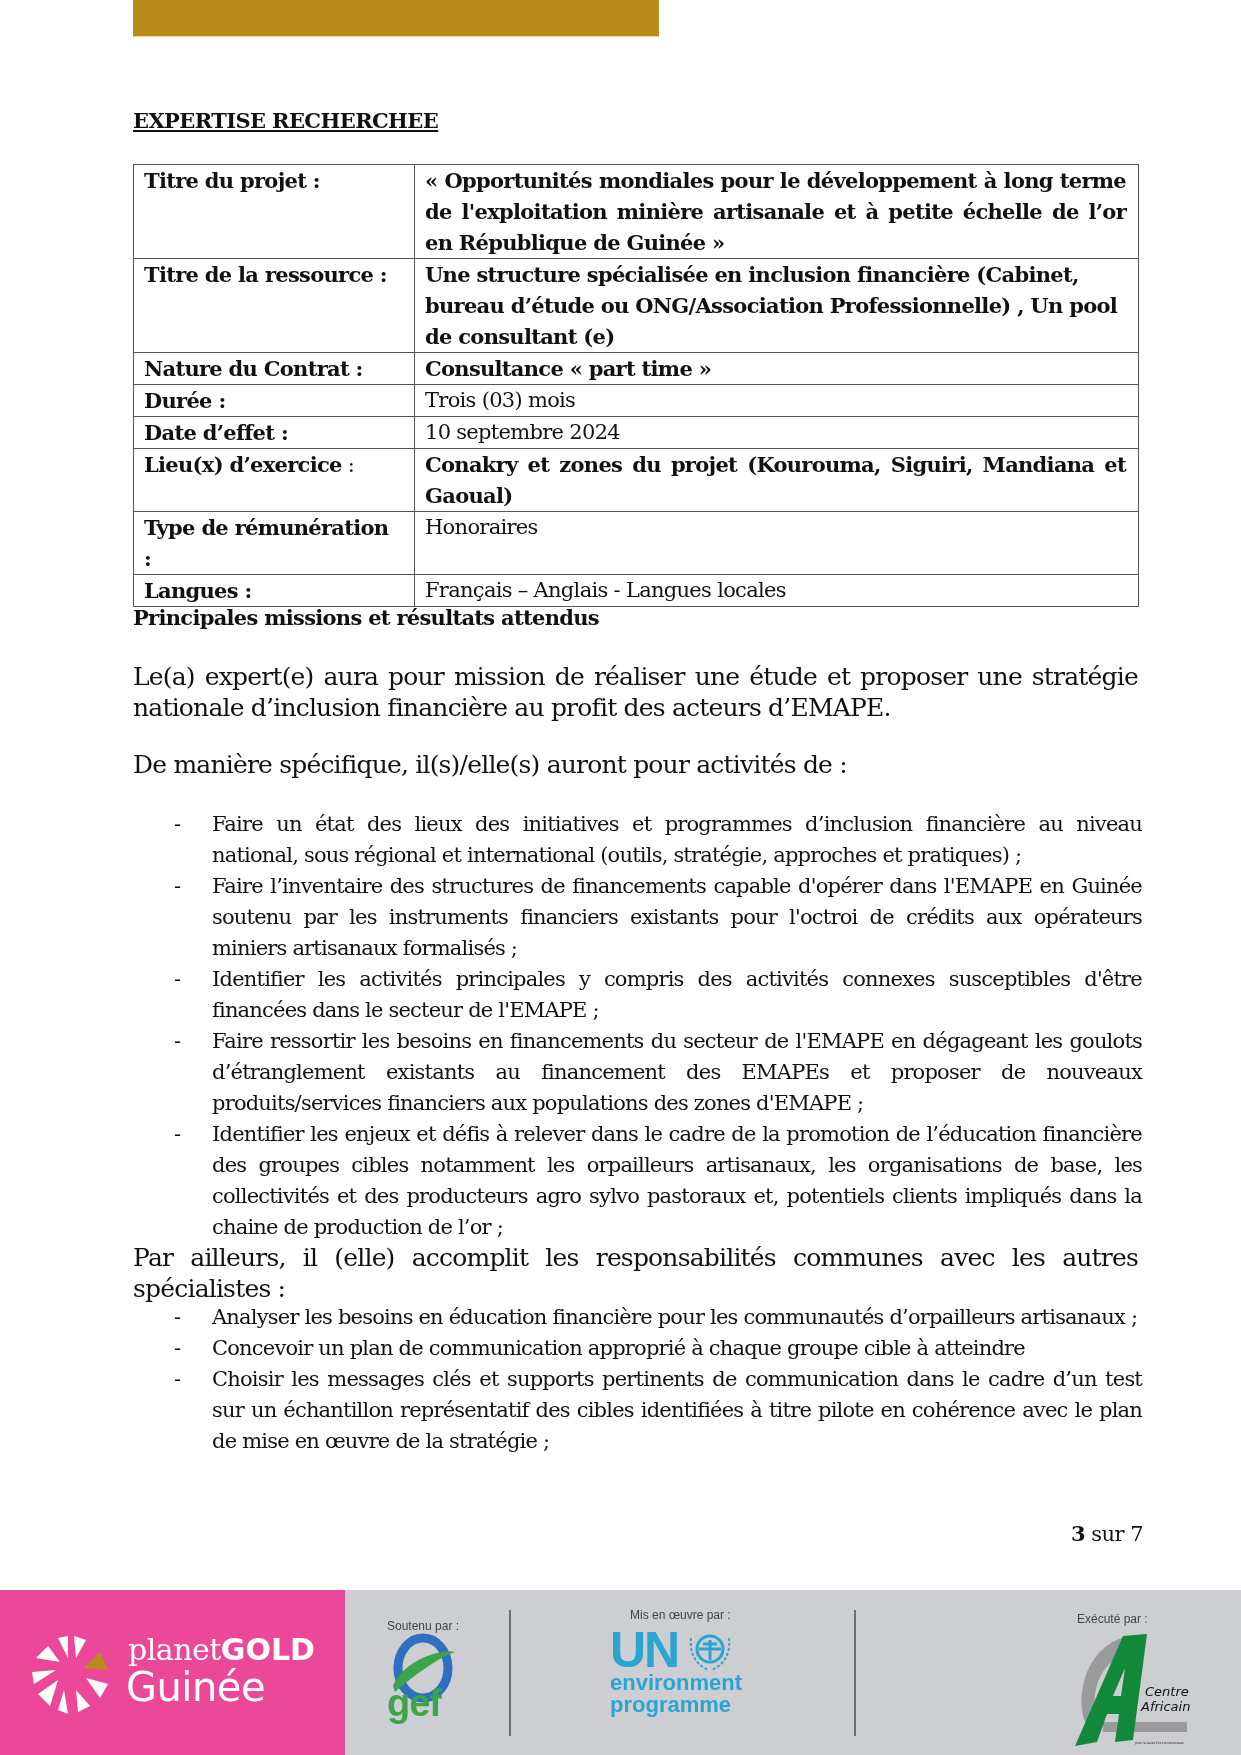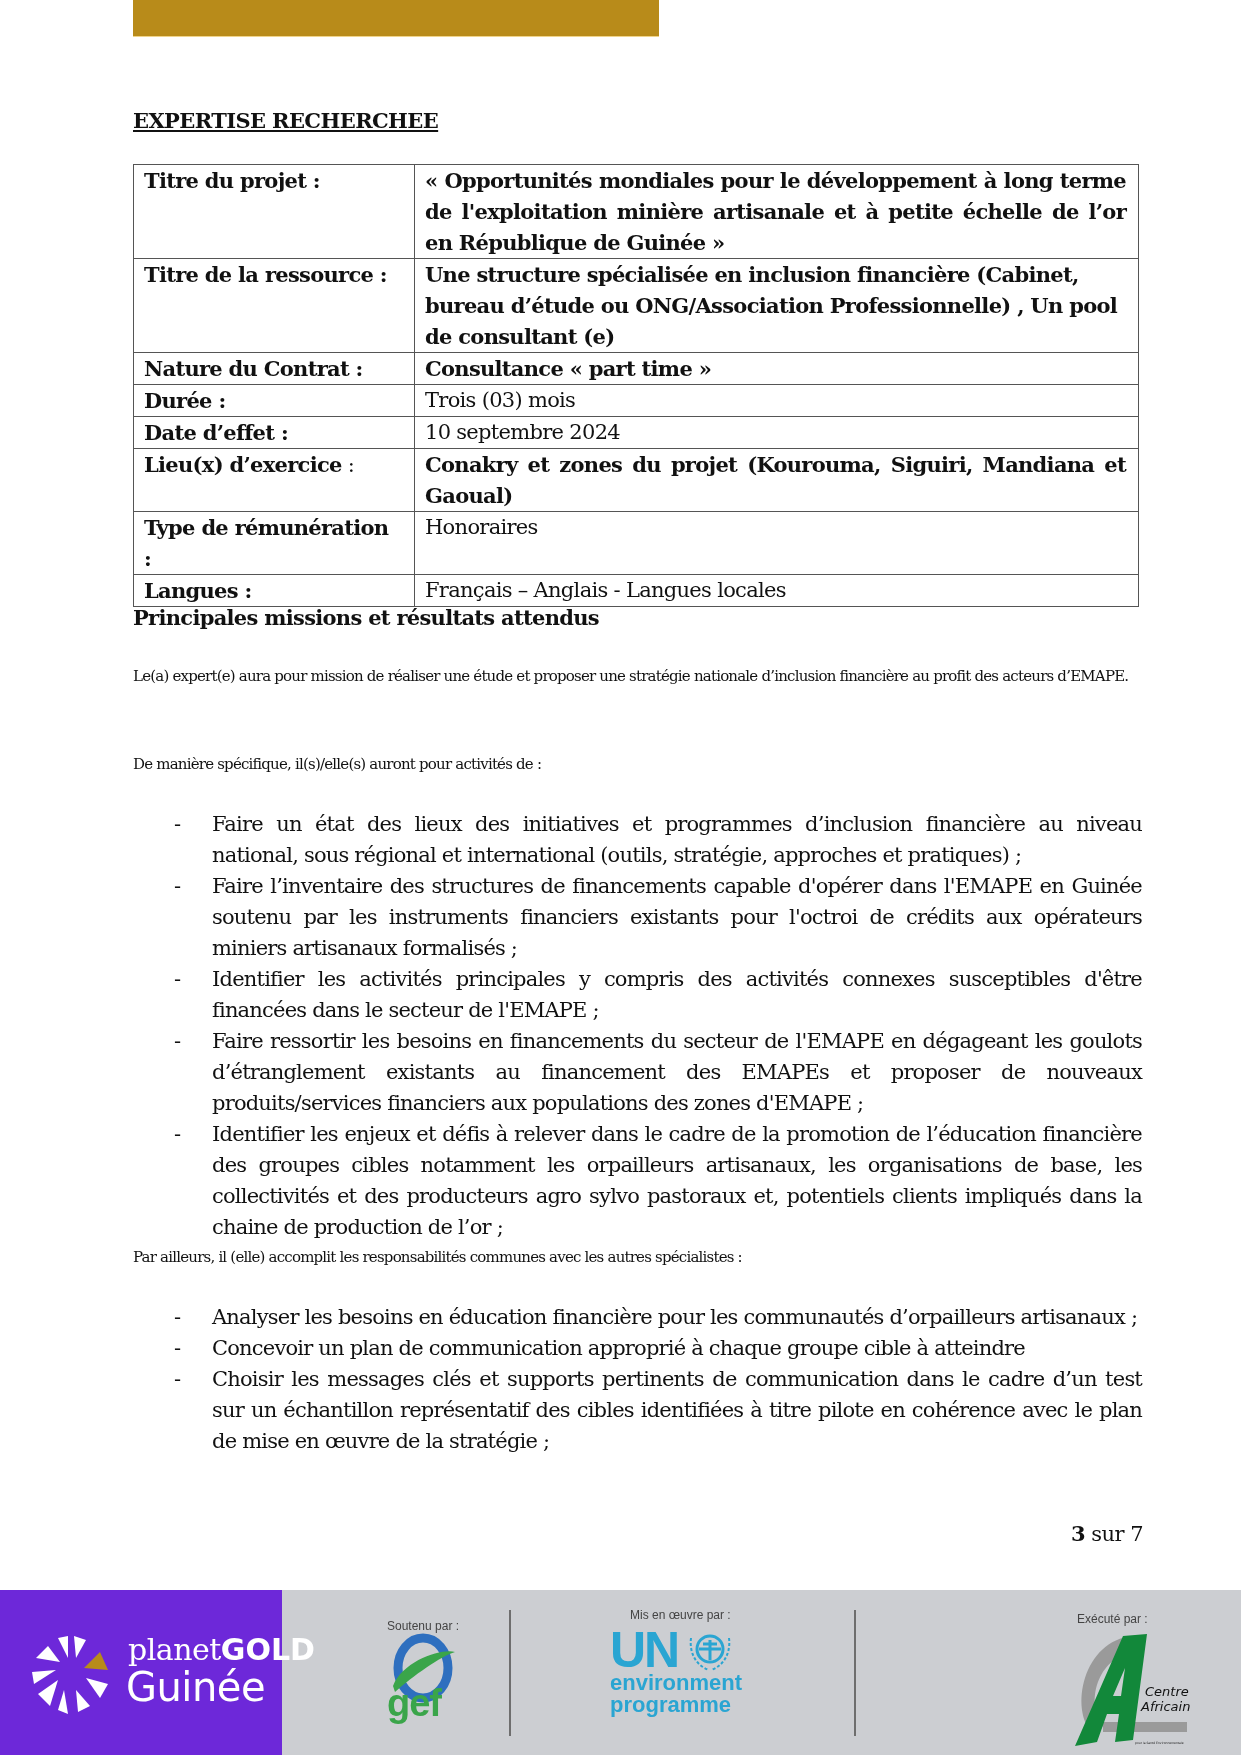--- a/index.html
+++ b/index.html
@@ -10,29 +10,29 @@
   .content { position:absolute; left:133px; top:0; width:1005px; }
   .section-title { position:absolute; top:108px; left:0; font-size:21px; font-weight:bold; text-decoration:underline;
                    letter-spacing:-0.6px; }
   table.info { position:absolute; top:164px; left:0; width:1006px; border-collapse:collapse; font-size:21px; letter-spacing:-0.7px; }
   table.info td { border:1.5px solid #555; padding:0 12px 0 10px; vertical-align:top; line-height:31px; }
   table.info td.k { width:258px; font-weight:bold; }
   table.info td.v { text-align:justify; }
   table.info td.v.b { font-weight:bold; }
   .k .nb { font-weight:normal; }
   .h2 { position:absolute; left:0; top:605px; font-size:21px; font-weight:bold; letter-spacing:-0.7px; }
-  .p { position:absolute; left:0; width:1005px; font-size:15px; line-height:31px; letter-spacing:-0.8px; text-align:justify; }
+  .p { position:absolute; left:0; width:1005px; font-size:25px; line-height:31px; letter-spacing:-0.8px; text-align:justify; }
   ul.dash { position:absolute; left:0; width:1005px; margin:4px; padding:0; list-style:none; font-size:21px; line-height:31px; letter-spacing:-0.8px; }
   ul.dash li { position:relative; padding-left:75px; text-align:justify; }
   ul.dash li::before { content:"-"; position:absolute; left:37px; top:0; }
   .pager { position:absolute; left:1071px; top:1521px; font-size:21px; letter-spacing:-0.5px; }
   .pager b { font-weight:bold; }
   
   .footer { position:absolute; left:0; top:1590px; width:1241px; height:165px; background:#ccced2; }
-  .footer-left { position:absolute; left:0; top:0; width:282px; height:165px; background:#6d28d9; }
+  .footer-left { position:absolute; left:0; top:0; width:345px; height:165px; background:#ec4899; }
   .pg-mark { position:absolute; left:28px; top:42px; width:86px; height:86px; }
   .pg-text1 { position:absolute; left:128px; top:42px; color:#fff; font-size:30px; font-family:"DejaVu Serif", serif; letter-spacing:-0.5px; }
   .pg-text1 b { font-family:"DejaVu Sans", sans-serif; font-weight:bold; letter-spacing:0; }
   .pg-text2 { position:absolute; left:126px; top:74px; color:#fff; font-size:40px; font-family:"DejaVu Sans", sans-serif; letter-spacing:-0.5px; }
   .f-label { position:absolute; font-family:"Liberation Sans", sans-serif; font-size:12px; color:#444; }
   .divider { position:absolute; top:20px; width:2px; height:126px; background:#6e6e6e; }
   .gef-logo { position:absolute; left:383px; top:40px; width:80px; height:100px; }
   .gef-text { position:absolute; left:387px; top:92px; font-family:"Liberation Sans", sans-serif; font-weight:bold; font-size:38px; color:#3aa54a; letter-spacing:-1px; }
   .un-logo { position:absolute; left:610px; top:38px; }
   .un-big { font-family:"Liberation Sans", sans-serif; font-weight:bold; font-size:50px; color:#2aa5d2; letter-spacing:-2px; line-height:44px; display:inline-block; }

